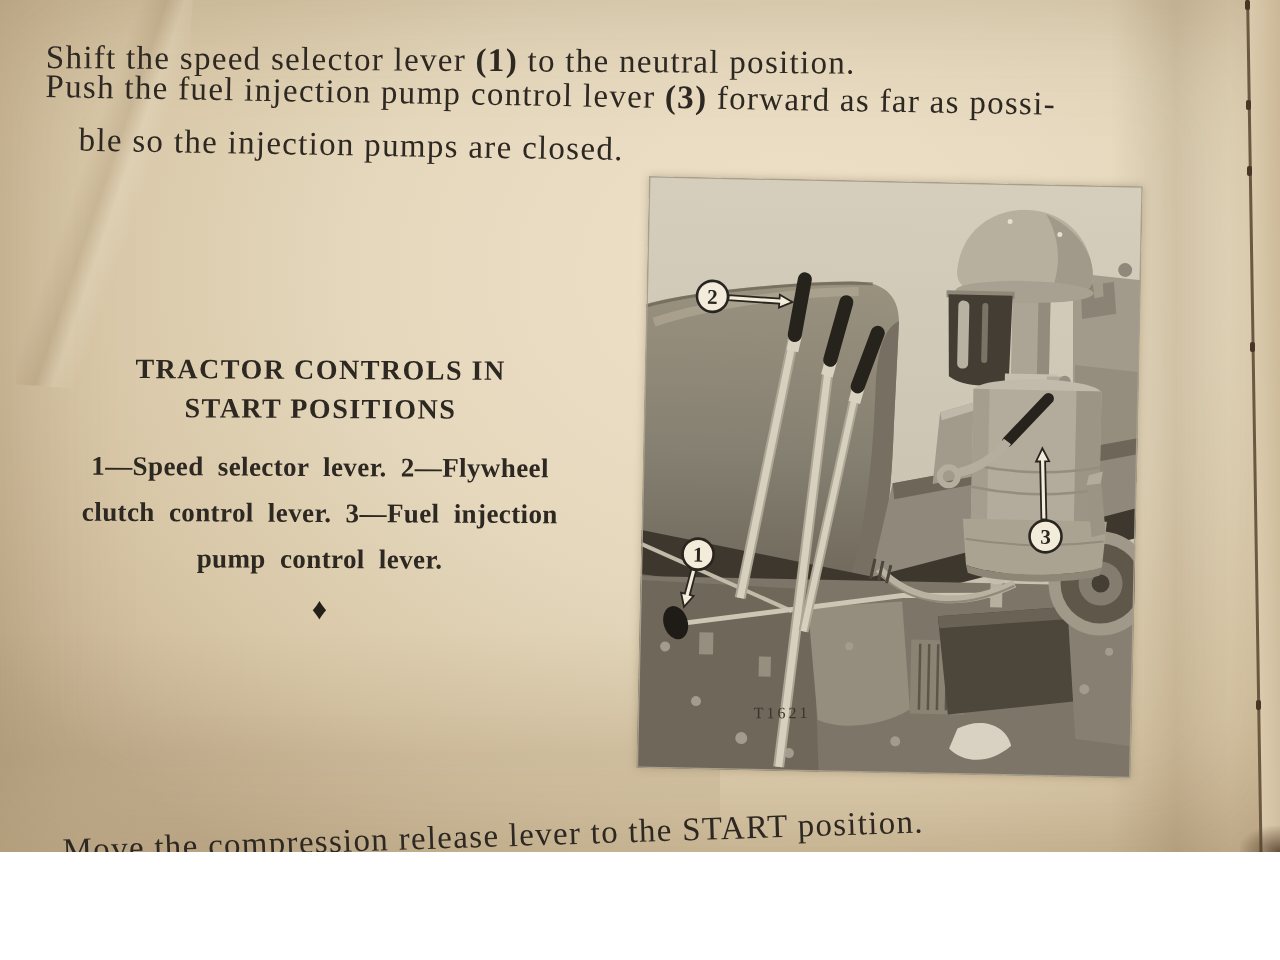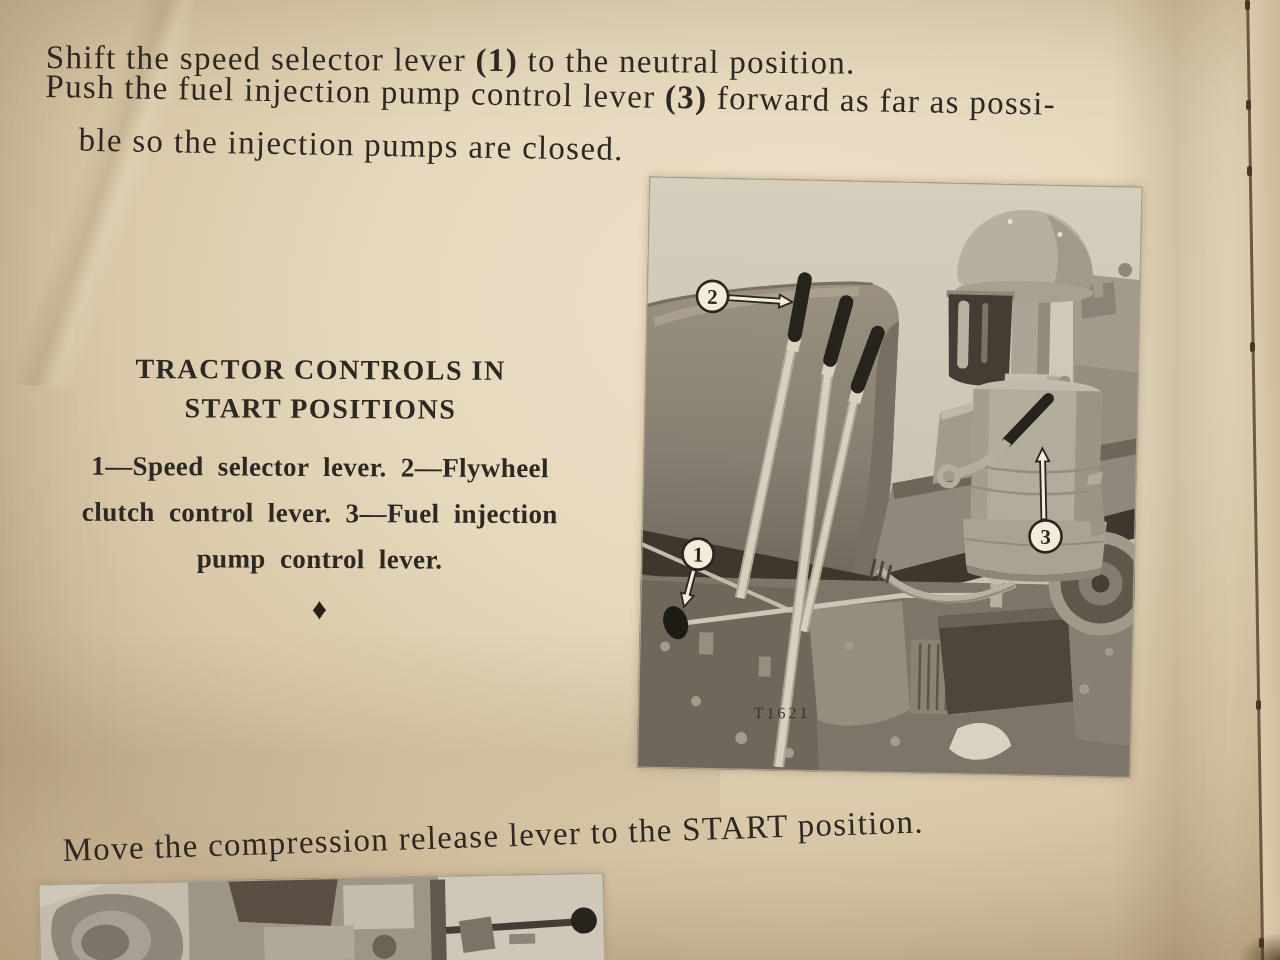--- a/index.html
+++ b/index.html
@@ -1,17 +1,17 @@
 <!DOCTYPE html>
 <html><head>
 <meta charset="utf-8">
 <style>
   html,body{margin:0;padding:0;}
   .page{
-    position:relative; width:1280px; height:960px; overflow:hidden;
+    position:relative; width:1280px; height:852px; overflow:hidden;
     background:radial-gradient(ellipse 950px 720px at 62% 32%, #eee1c9 0%, #e5d8bd 45%, #d8c7a7 76%, #c5b191 100%);
     font-family:"Liberation Serif","DejaVu Serif",serif;
     color:#2e2822;
     box-shadow:inset 0 0 130px rgba(115,88,52,.28);
   }
   .shade{position:absolute;pointer-events:none;}
   .crease-a{left:30px;top:-30px;width:150px;height:420px;
     background:linear-gradient(105deg,transparent 40%,rgba(110,85,50,.14) 50%,rgba(255,252,240,.14) 57%,transparent 66%);
     transform:rotate(4deg);}
   .crease-b{left:1110px;top:0;width:120px;height:960px;

